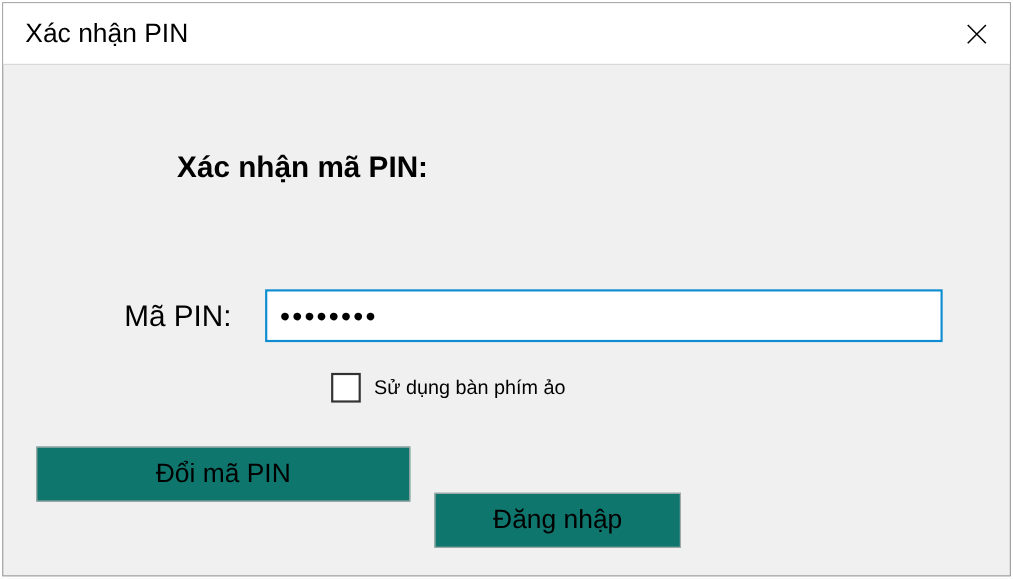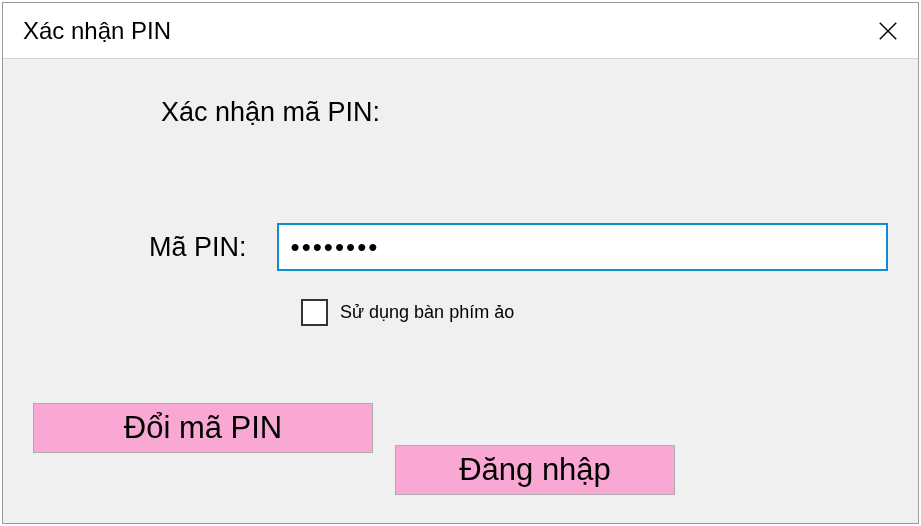--- a/index.html
+++ b/index.html
@@ -15,20 +15,21 @@
       overflow: hidden;
     }
     .dialog {
       width: 917px;
       height: 522px;
       border: 1px solid #9a9a9a;
       background: #f0f0f0;
       display: flex;
       flex-direction: column;
       margin: 2px;
+      gap: 40px;
     }
     .titlebar {
       height: 56px;
       background: #ffffff;
       border-bottom: 1px solid #d4d4d4;
       display: flex;
       align-items: center;
       justify-content: space-between;
       padding: 0 0 0 20px;
     }
@@ -53,26 +54,26 @@
       flex: 1;
       padding: 38px 30px 0 30px;
       display: flex;
       flex-direction: column;
     }
     .heading {
       font-size: 27px;
       color: #000000;
       margin-left: 128px;
       margin-bottom: 95px;
-      font-weight: 400;
+      font-weight: 700;
     }
     .input-row {
       display: flex;
       align-items: center;
-      margin-left: 116px;
+      margin-left: 80px;
       margin-bottom: 20px;
     }
     .input-label {
       font-size: 27px;
       color: #000000;
       margin-right: 30px;
       font-weight: 400;
       white-space: nowrap;
     }
     .pin-input {
@@ -109,36 +110,36 @@
       cursor: pointer;
     }
     .button-row {
       display: flex;
       gap: 22px;
       padding: 0 30px 28px 30px;
       margin-top: auto;
     }
     .btn {
       height: 50px;
-      background: #f9a8d4;
+      background: #0f766e;
       border: 1px solid #adadad;
-      font-size: 31px;
+      font-size: 24px;
       color: #000000;
       cursor: pointer;
       font-family: inherit;
       font-weight: 400;
       display: flex;
       align-items: center;
       justify-content: center;
     }
     .btn-change {
       width: 340px;
     }
     .btn-login {
-      width: 280px;
+      width: 224px;
       margin-top: 42px;
     }
     .btn-cancel {
       width: 218px;
     }
   </style>
 </head>
 <body>
 
 <div class="dialog">

